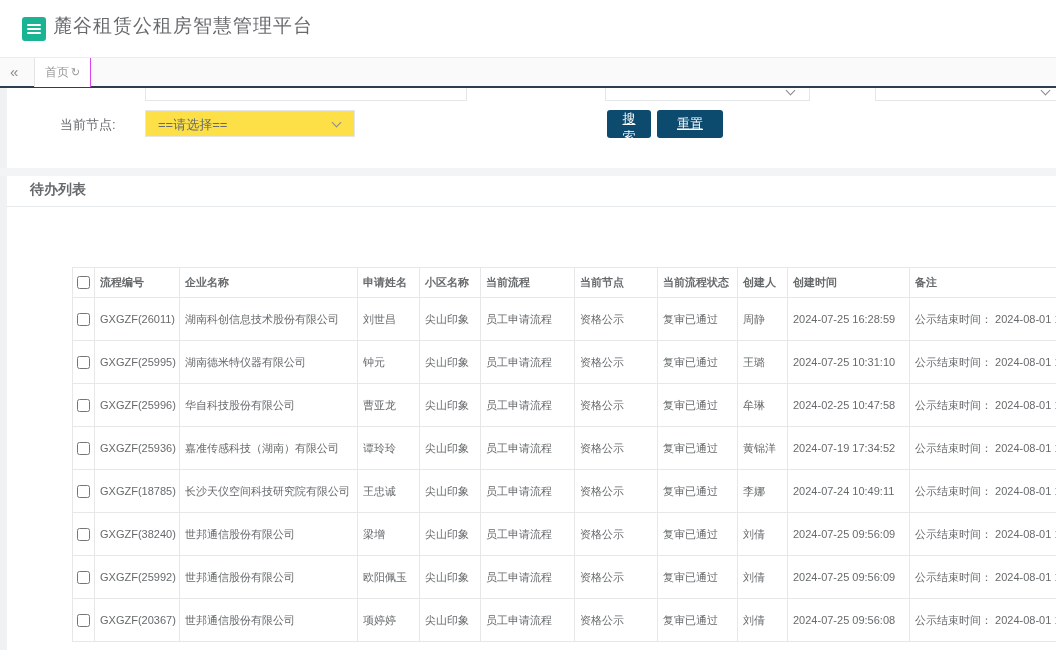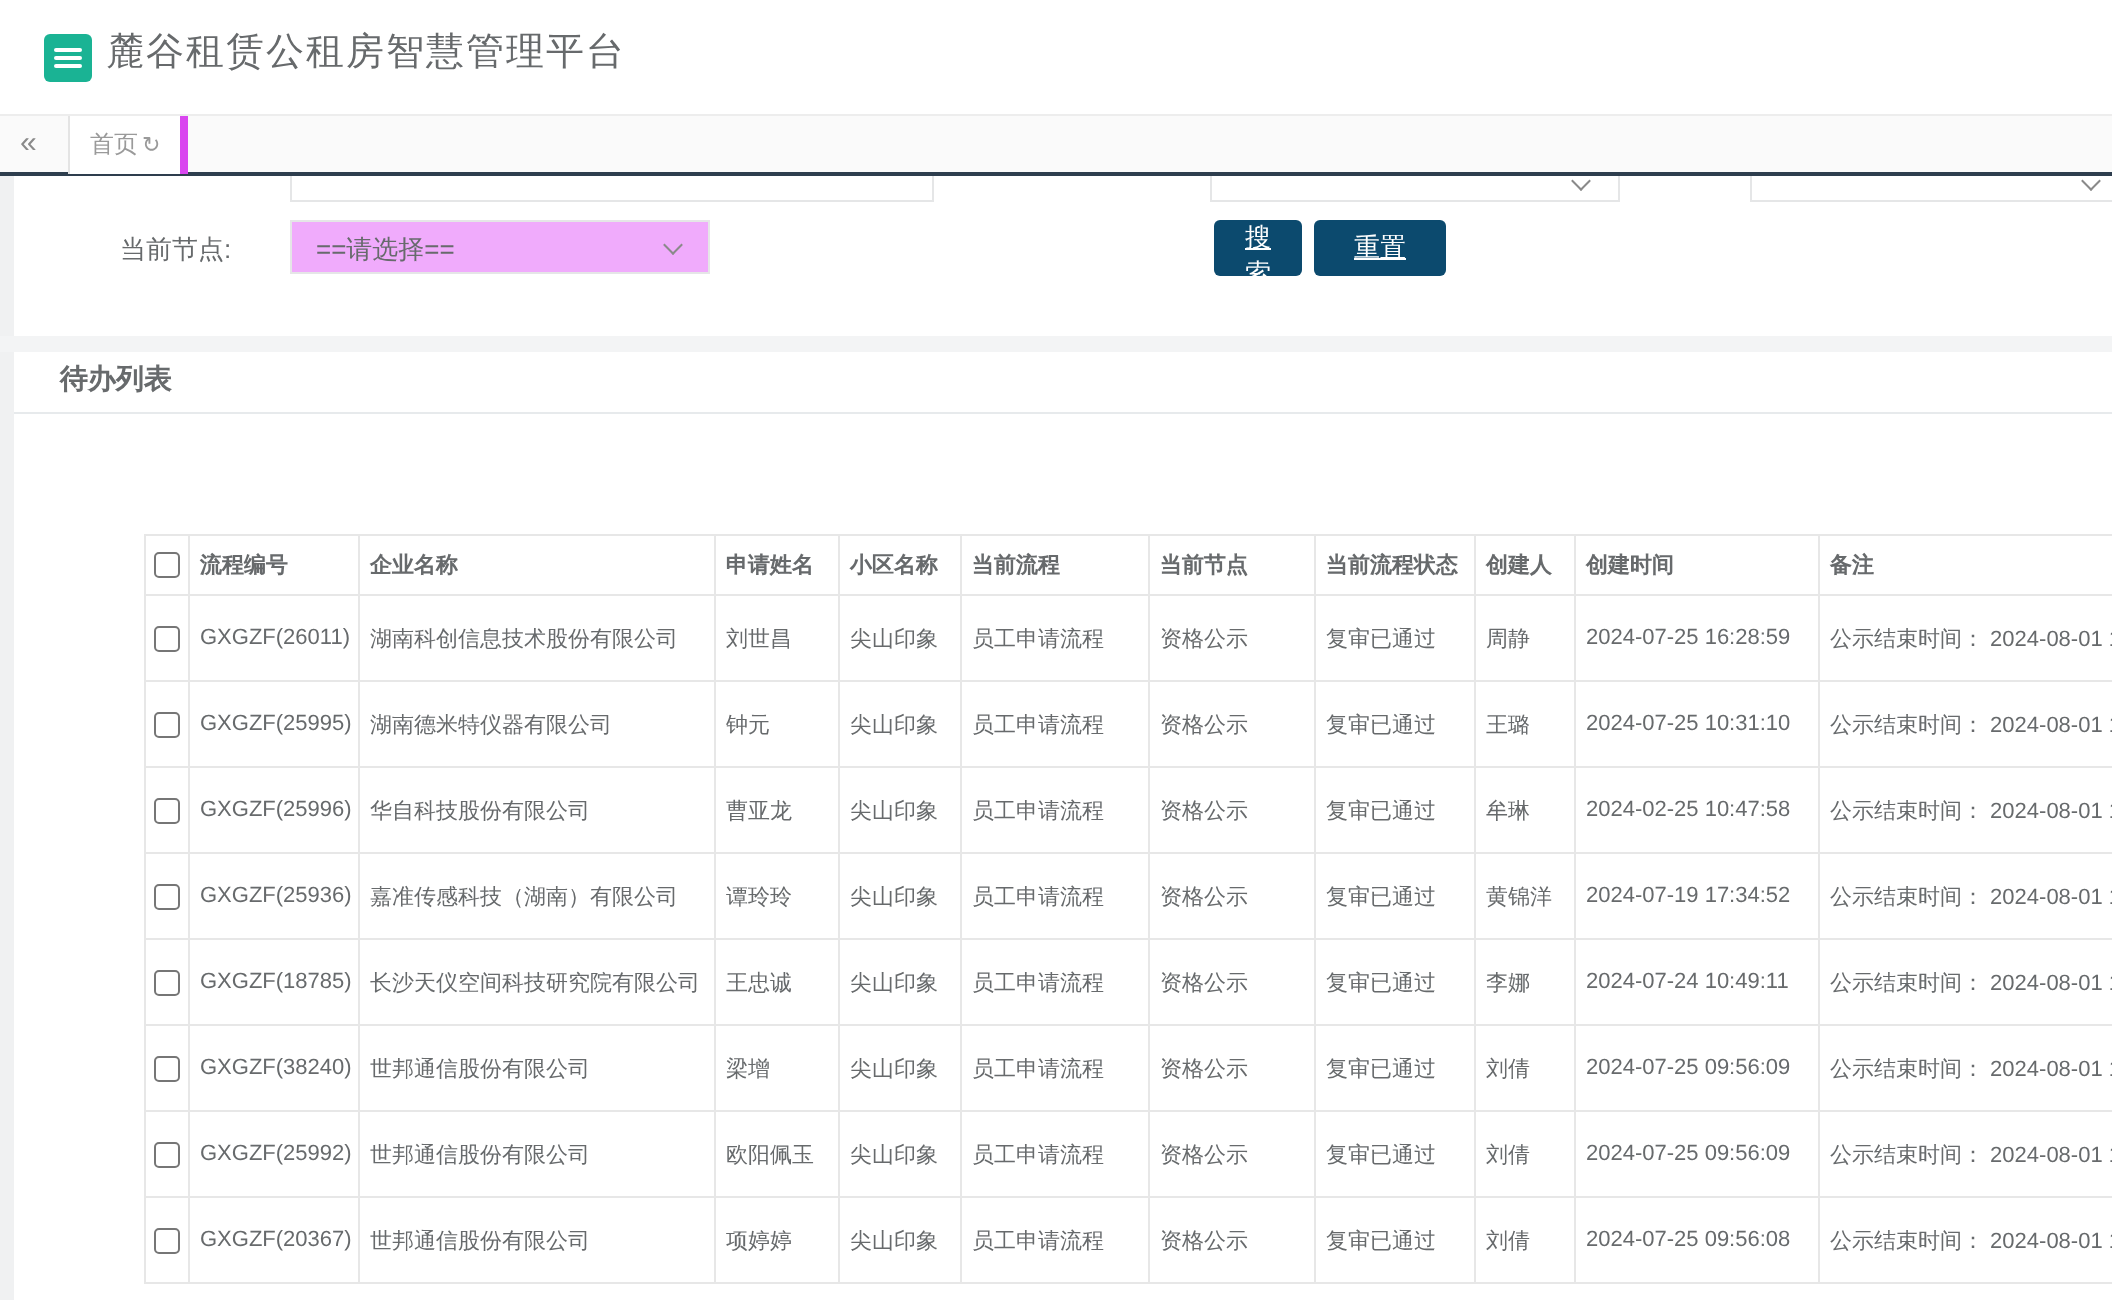--- a/index.html
+++ b/index.html
@@ -13,37 +13,37 @@
   
   .app-header { position:absolute; top:0; left:0; width:1056px; height:57px; background:#fff; }
   .menu-btn { position:absolute; left:22px; top:17px; width:24px; height:24px; background:#1ab394; border-radius:3px; cursor:pointer; }
   .menu-btn .bar { position:absolute; left:5px; width:14px; height:2px; background:#fff; border-radius:1px; }
   .menu-btn .bar:nth-child(1){ top:7px; } .menu-btn .bar:nth-child(2){ top:11px; } .menu-btn .bar:nth-child(3){ top:15px; }
   .app-title { position:absolute; left:53px; top:13px; font-size:19px; font-weight:500; color:#676a6c; letter-spacing:1px; }
   
   .tabbar { position:absolute; top:57px; left:0; width:1056px; height:31px; background:#fafafa; border-top:1px solid #ededed; border-bottom:2px solid #2e3e4e; }
   .collapse-btn { position:absolute; left:10px; top:5px; font-size:15px; color:#8a8a8a; cursor:pointer; }
   .tab { position:absolute; top:0; height:29px; line-height:29px; font-size:12px; padding:0 10px; cursor:pointer; white-space:nowrap; }
-  .tab-home { left:34px; background:#fff; color:#9a9a9a; border-left:1px solid #e4e4e4; border-right:4px solid #d946ef; }
+  .tab-home { left:34px; background:#fff; color:#9a9a9a; border-left:1px solid #e4e4e4; border-right:1px solid #d946ef; }
   .tab-active { left:86px; background:#2e3e4e; color:#ffffff; }
   .tab .refresh { font-size:11px; margin-left:2px; }
   .tab .close { font-size:12px; margin-left:3px; font-weight:bold; }
   
   .left-strip { position:absolute; top:88px; left:0; width:7px; height:562px; background:#f0f1f2; }
   
   .cut-field { position:absolute; top:88px; height:13px; background:#fff; border:1px solid #e5e6e7; border-top:none; }
   .cf-a { left:145px; width:322px; }
   .cf-b { left:605px; width:205px; }
   .cf-c { left:875px; width:181px; border-right:none; }
   .chev { display:inline-block; width:7px; height:7px; border-right:1.5px solid #8a8a8a; border-bottom:1.5px solid #8a8a8a; transform:rotate(45deg); }
   .cut-chev { position:absolute; top:87px; }
   .cc-b { left:787px; } .cc-c { left:1042px; }
   
   .filter-label { position:absolute; left:60px; top:116px; font-size:13px; font-weight:normal; color:#676a6c; }
-  .select-box { position:absolute; left:145px; top:110px; width:210px; height:27px; border:1px solid #e5e6e7; background:#f0abfc; cursor:pointer; }
+  .select-box { position:absolute; left:145px; top:110px; width:210px; height:27px; border:1px solid #e5e6e7; background:#fde047; cursor:pointer; }
   .select-box .val { position:absolute; left:12px; top:5px; font-size:13px; color:#676a6c; }
   .select-box .sel-chev { position:absolute; right:14px; top:8px; }
   .btn { position:absolute; top:110px; height:28px; background:#0c4a6e; color:#fff; border:none; border-radius:3px; font-size:13px; font-family:inherit; cursor:pointer; padding:0 10px;text-decoration:underline; }
   .btn-search { left:607px; width:44px; }
   .btn-reset { left:657px; width:66px; }
   
   .panel-gap { position:absolute; top:168px; left:0; width:1056px; height:8px; background:#f3f4f5; }
   
   .panel-title { position:absolute; left:30px; top:181px; font-size:14px; font-weight:bold; color:#676a6c; }
   .panel-rule { position:absolute; top:206px; left:7px; width:1049px; height:1px; background:#e7eaec; }

